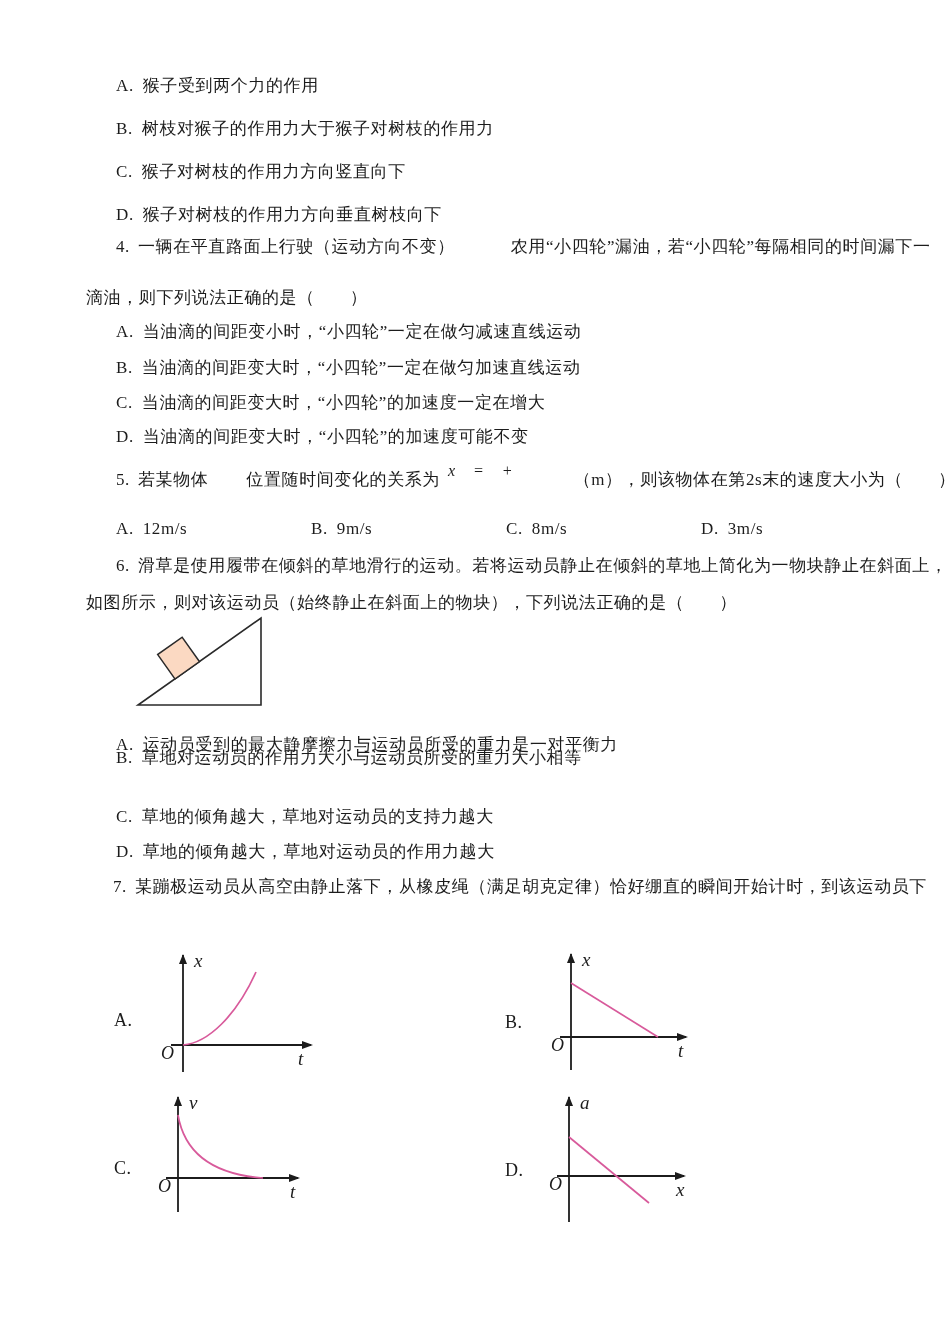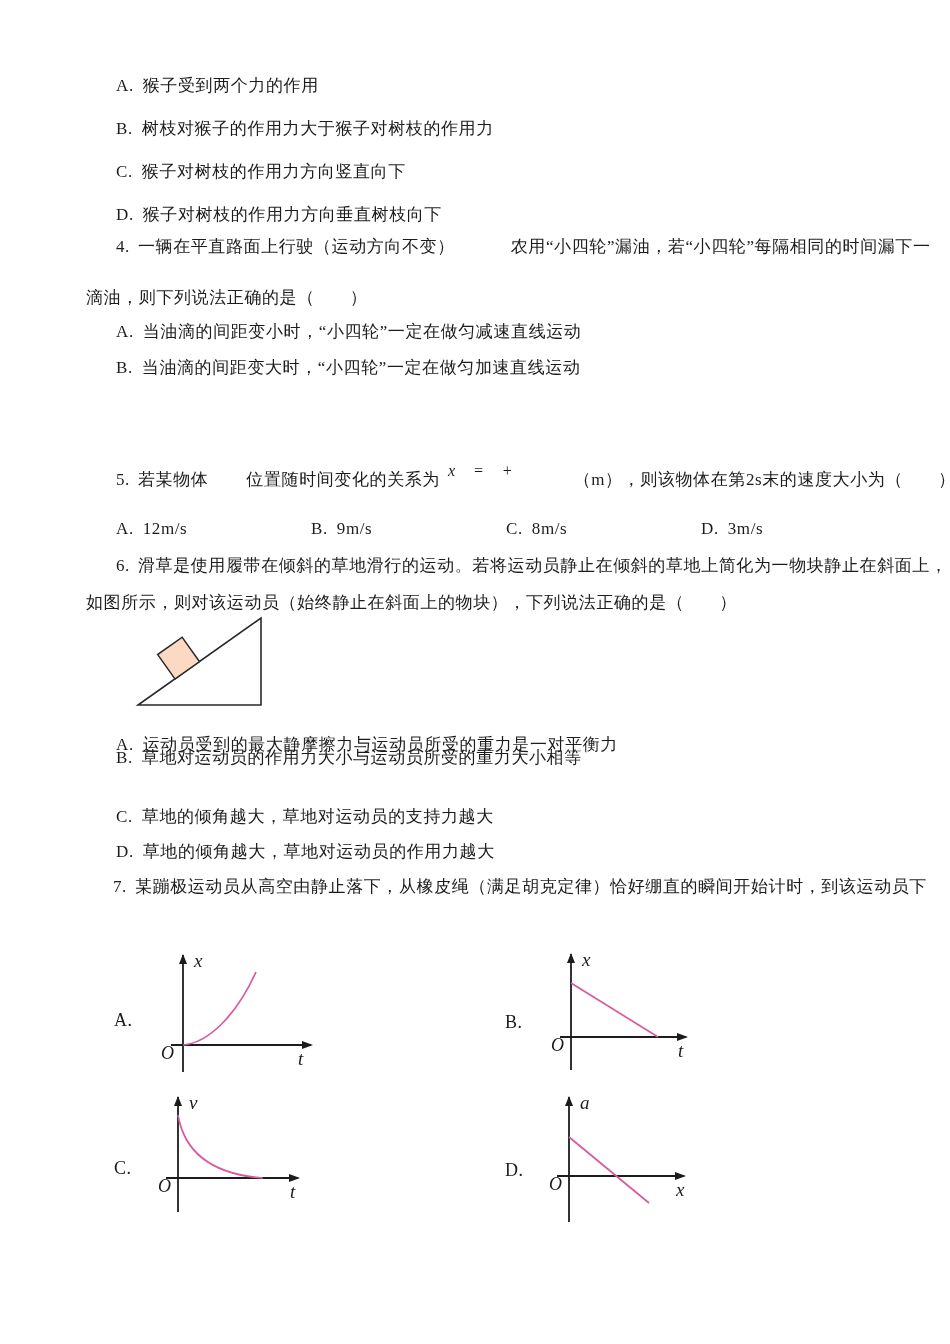--- a/index.html
+++ b/index.html
@@ -33,20 +33,22 @@
 
   <div class="t" style="left:88px;top:76px"><span class="olabel">A.</span><span class="osp"></span><span>猴子受到两个力的作用</span></div>
   <div class="t" style="left:88px;top:119px"><span class="olabel">B.</span><span class="osp"></span><span>树枝对猴子的作用力大于猴子对树枝的作用力</span></div>
   <div class="t" style="left:88px;top:205px"><span class="olabel">D.</span><span class="osp"></span><span>猴子对树枝的作用力方向垂直树枝向下</span></div>
   <div class="t" style="left:88px;top:162px"><span class="olabel">C.</span><span class="osp"></span><span>猴子对树枝的作用力方向竖直向下</span></div>
 
   <div class="t" style="left:88px;top:237px"><span>4.</span><span class="numsp"></span><span>一辆在平直路面上行驶（运动方向不变）</span><span class="gap56"></span><span>农用“小四轮”漏油，若“小四轮”每隔相同的时间漏下一</span></div>
   <div class="t" style="left:88px;top:322px"><span class="olabel">A.</span><span class="osp"></span><span>当油滴的间距变小时，“小四轮”一定在做匀减速直线运动</span></div>
   <div class="t" style="left:58px;top:288px"><span>滴油，则下列说法正确的是（　　）</span></div>
   <div class="t" style="left:88px;top:358px"><span class="olabel">B.</span><span class="osp"></span><span>当油滴的间距变大时，“小四轮”一定在做匀加速直线运动</span></div>
+  <div class="t" style="left:88px;top:393px"><span class="olabel">C.</span><span class="osp"></span><span>当油滴的间距变大时，“小四轮”的加速度一定在增大</span></div>
+  <div class="t" style="left:88px;top:427px"><span class="olabel">D.</span><span class="osp"></span><span>当油滴的间距变大时，“小四轮”的加速度可能不变</span></div>
 
   <div class="t" style="left:88px;top:470px"><span>5.</span><span class="numsp"></span><span>若某物体</span><span class="gap38"></span><span>位置随时间变化的关系为</span><span class="formula">x = +</span><span class="gap55"></span><span>（m），则该物体在第2s末的速度大小为（　　）</span></div>
   <div class="t" style="left:88px;top:519px"><span class="olabel">A.</span><span class="osp"></span><span>12m/s</span></div>
   <div class="t" style="left:283px;top:519px"><span class="olabel">B.</span><span class="osp"></span><span>9m/s</span></div>
   <div class="t" style="left:478px;top:519px"><span class="olabel">C.</span><span class="osp"></span><span>8m/s</span></div>
   <div class="t" style="left:673px;top:519px"><span class="olabel">D.</span><span class="osp"></span><span>3m/s</span></div>
 
   <div class="t" style="left:88px;top:556px"><span>6.</span><span class="numsp"></span><span>滑草是使用履带在倾斜的草地滑行的运动。若将运动员静止在倾斜的草地上简化为一物块静止在斜面上，</span></div>
   <div class="t" style="left:58px;top:593px"><span>如图所示，则对该运动员（始终静止在斜面上的物块），下列说法正确的是（　　）</span></div>
 

